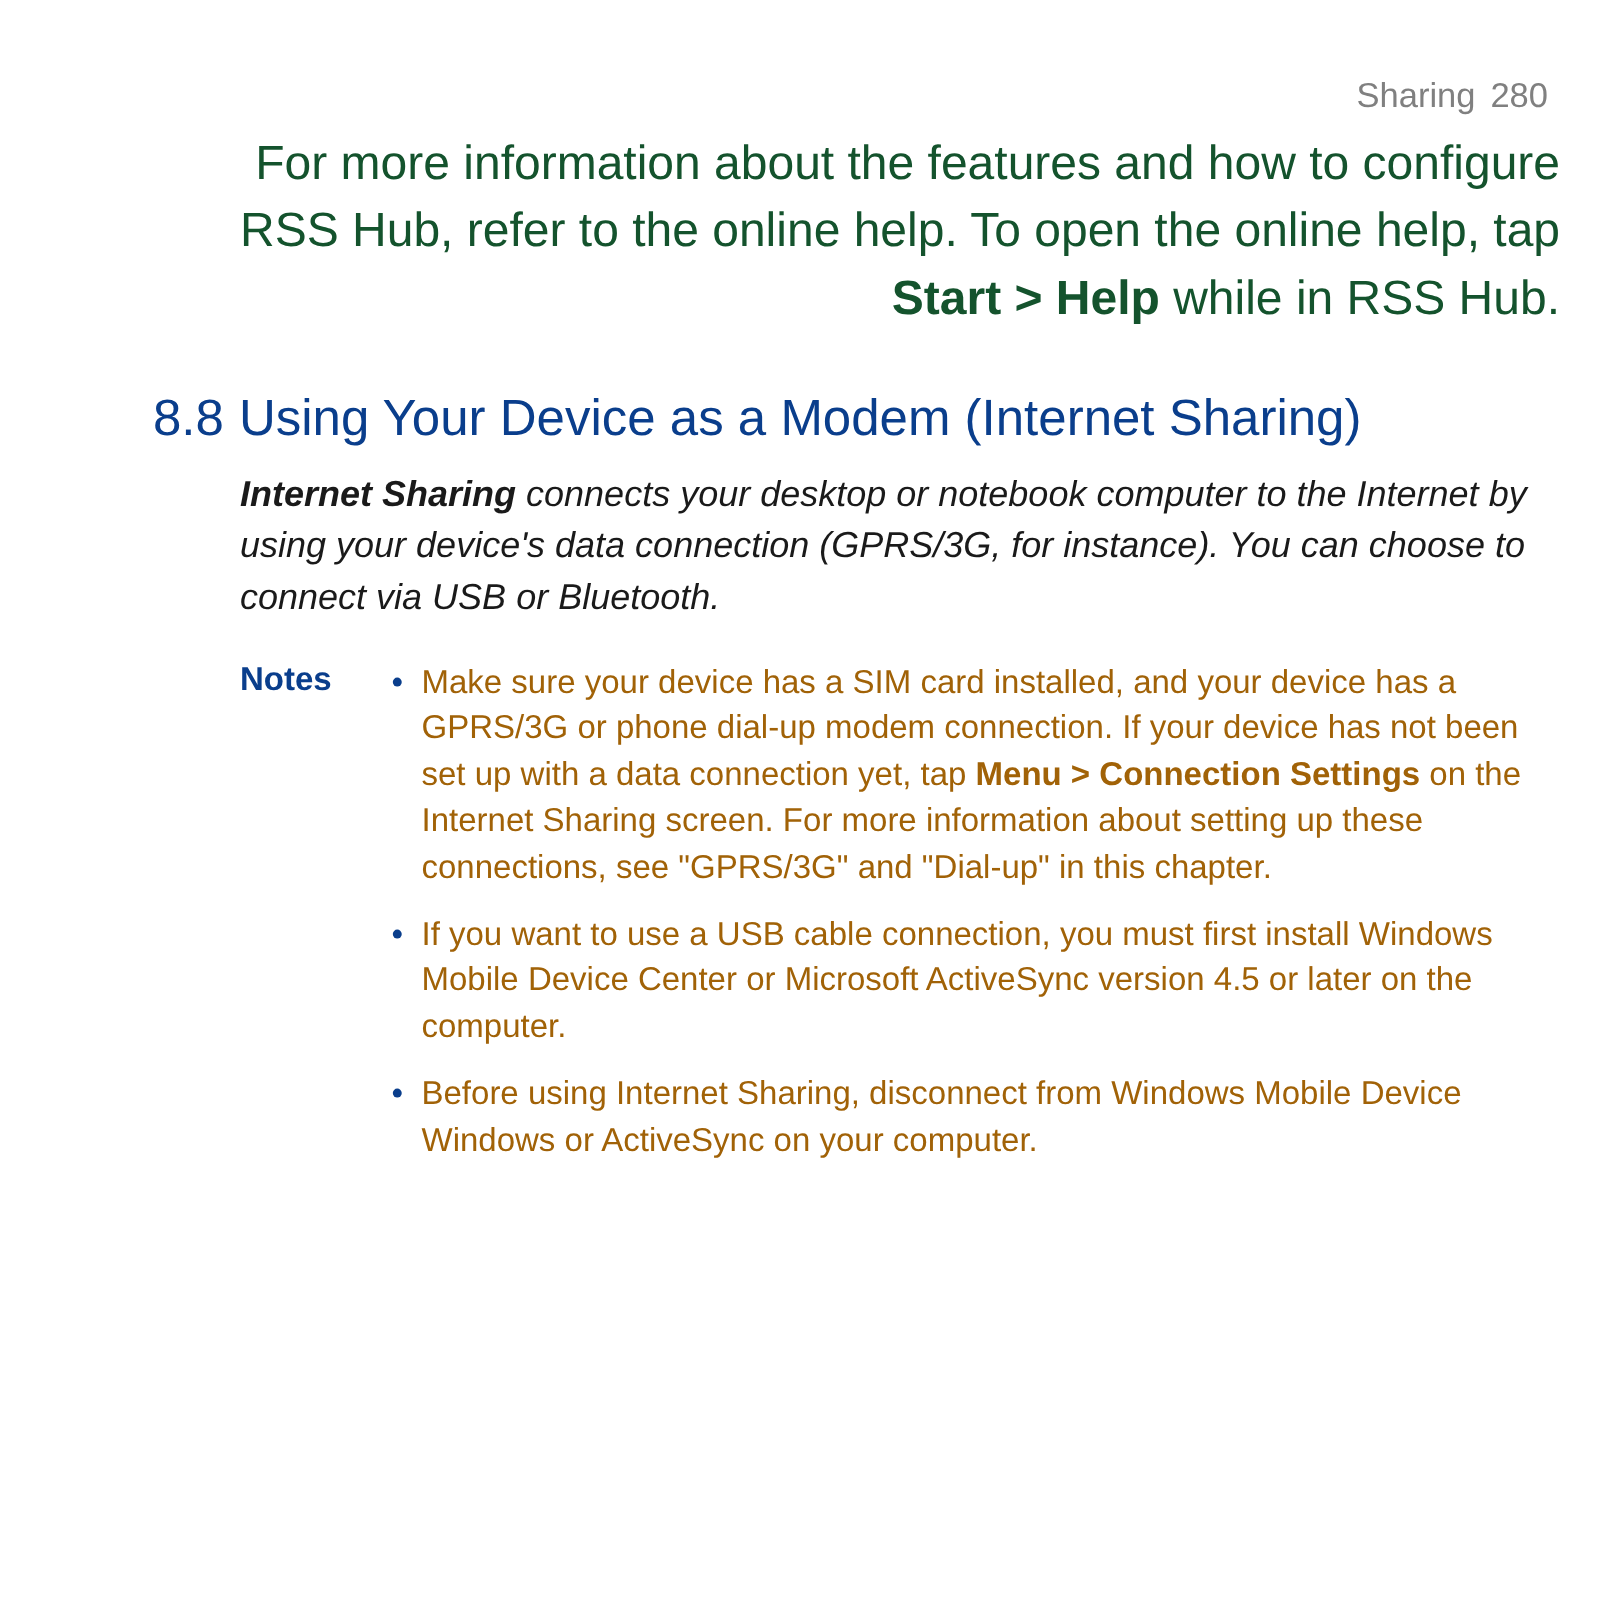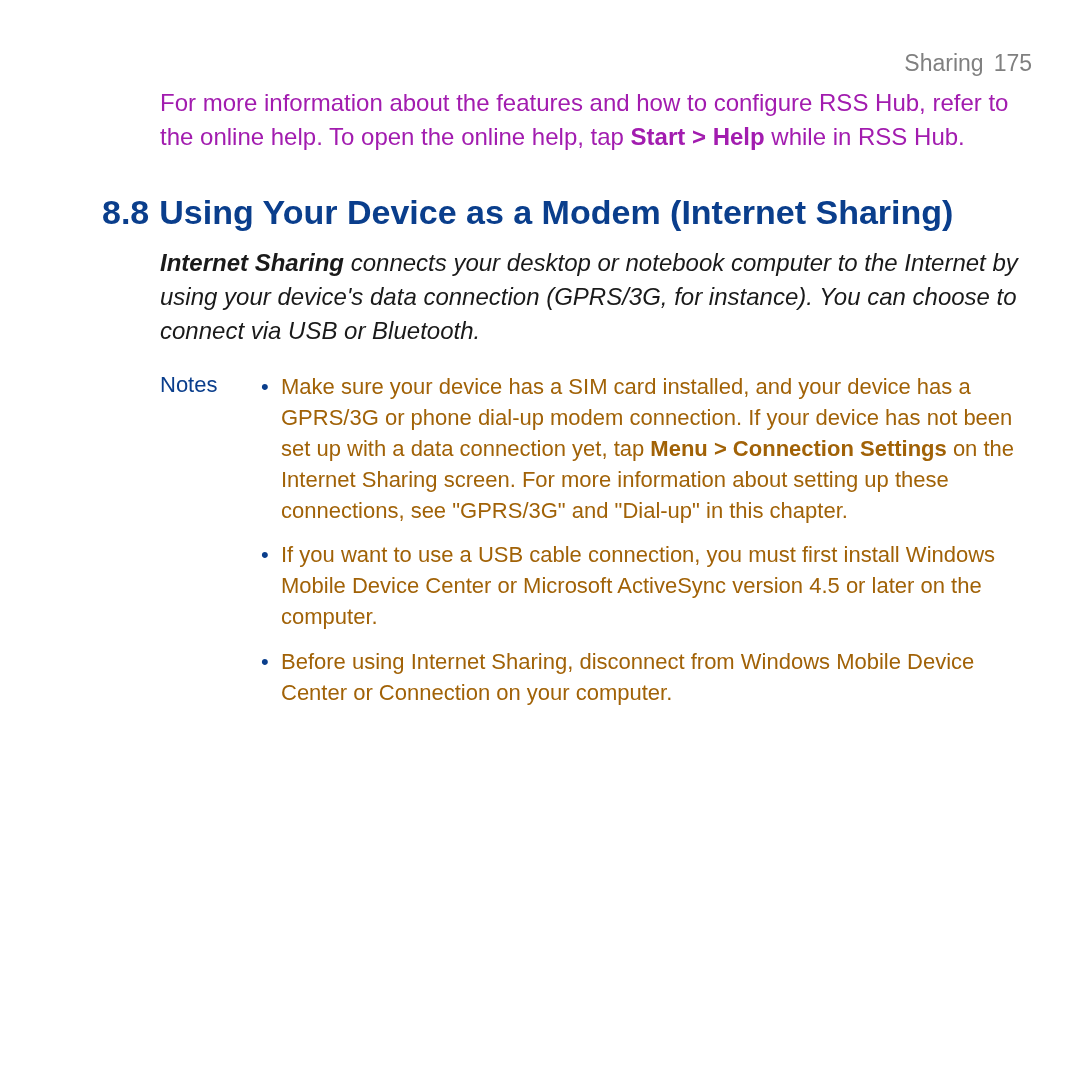--- a/index.html
+++ b/index.html
@@ -1,38 +1,38 @@
 <!DOCTYPE html>
 <html><head>
 <meta charset="utf-8">
 <style>
   html,body{margin:0;padding:0;width:1080px;height:1080px;background:#fff;font-family:"Segoe UI","Myriad Pro","Helvetica Neue",Arial,sans-serif;color:#222;}
   .page{position:relative;width:1080px;height:1080px;padding:50px 40px 0 40px;box-sizing:border-box;}
   .runhead{position:absolute;top:50px;right:48px;color:#808080;font-size:23px;font-weight:400;}
   .runhead .pg{margin-left:10px;}
-  .intro{margin:36px 0 0 120px;max-width:884px;font-size:24px;line-height:1.4;color:#a21caf;}
+  .intro{margin:36px 0 0 120px;max-width:884px;font-size:32px;line-height:1.4;color:#14532d;text-align:right;}
   .intro b{font-weight:700;}
-  h2.sec{margin:40px 0 0 62px;font-size:34px;font-weight:700;color:#0a3e8c;}
+  h2.sec{margin:40px 0 0 62px;font-size:34px;font-weight:400;color:#0a3e8c;}
   h2.sec .num{display:inline-block;margin-right:10px;}
   .body{margin:14px 0 0 120px;max-width:884px;font-size:24px;line-height:1.42;color:#1a1a1a;font-style:italic;}
   .body b{font-weight:700;}
   .notesrow{display:flex;margin:24px 0 0 120px;max-width:880px;}
-  .noteslabel{flex:0 0 95px;font-size:22px;font-weight:400;color:#0a3e8c;padding-top:0;}
+  .noteslabel{flex:0 0 95px;font-size:22px;font-weight:700;color:#0a3e8c;padding-top:0;}
   .noteslist{flex:1;list-style:none;margin:0;padding:0;}
   .noteslist li{position:relative;padding-left:26px;font-size:22px;line-height:1.4;color:#a16207;margin-bottom:14px;}
   .noteslist li::before{content:"•";position:absolute;left:6px;top:0;font-size:22px;color:#0a3e8c;}
   .noteslist li b{font-weight:700;}
 </style>
 </head>
 <body>
 
 <div class="page">
 
   <div class="runhead">
-    <span>Sharing</span><span class="pg">175</span>
+    <span>Sharing</span><span class="pg">280</span>
   </div>
 
   <p class="intro">
     <span>For more information about the features and how to configure RSS Hub, refer to the online help. To open the online help, tap </span><b>Start &gt; Help</b><span> while in RSS Hub.</span>
   </p>
 
   <h2 class="sec">
     <span class="num">8.8</span><span>Using Your Device as a Modem (Internet Sharing)</span>
   </h2>
 
@@ -43,18 +43,18 @@
   <div class="notesrow">
     <div class="noteslabel">Notes</div>
     <ul class="noteslist">
       <li>
         <span>Make sure your device has a SIM card installed, and your device has a GPRS/3G or phone dial-up modem connection. If your device has not been set up with a data connection yet, tap </span><b>Menu &gt; Connection Settings</b><span> on the Internet Sharing screen. For more information about setting up these connections, see "GPRS/3G" and "Dial-up" in this chapter.</span>
       </li>
       <li>
         <span>If you want to use a USB cable connection, you must first install Windows Mobile Device Center or Microsoft ActiveSync version 4.5 or later on the computer.</span><b></b><span></span>
       </li>
       <li>
-        <span>Before using Internet Sharing, disconnect from Windows Mobile Device Center or Connection on your computer.</span><b></b><span></span>
+        <span>Before using Internet Sharing, disconnect from Windows Mobile Device Windows or ActiveSync on your computer.</span><b></b><span></span>
       </li>
     </ul>
   </div>
 
 </div>
 
 </body></html>

